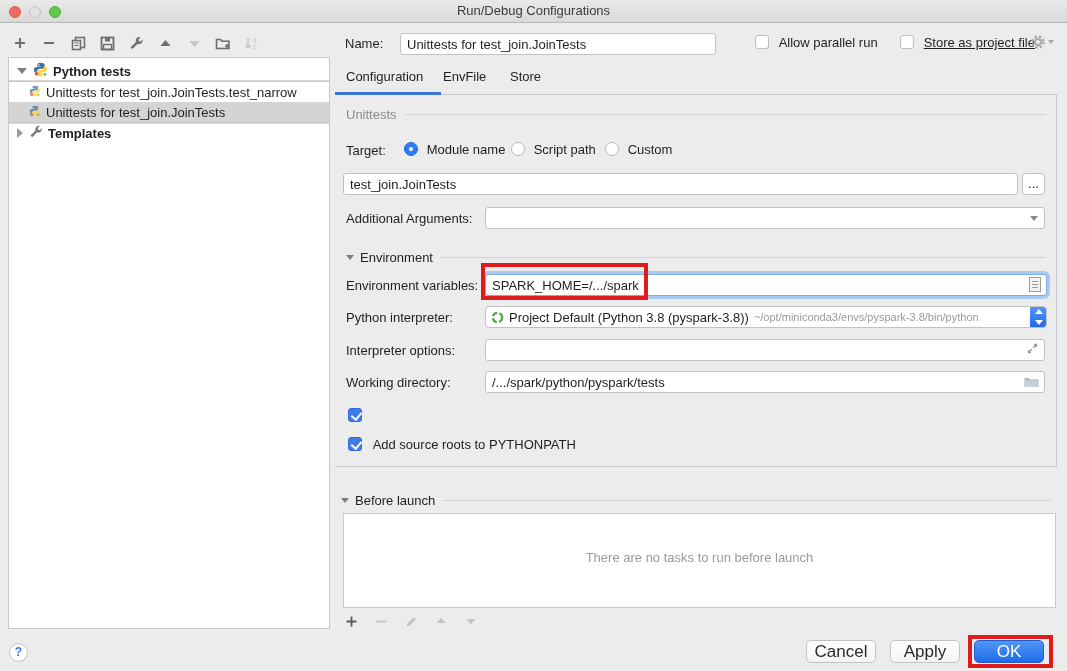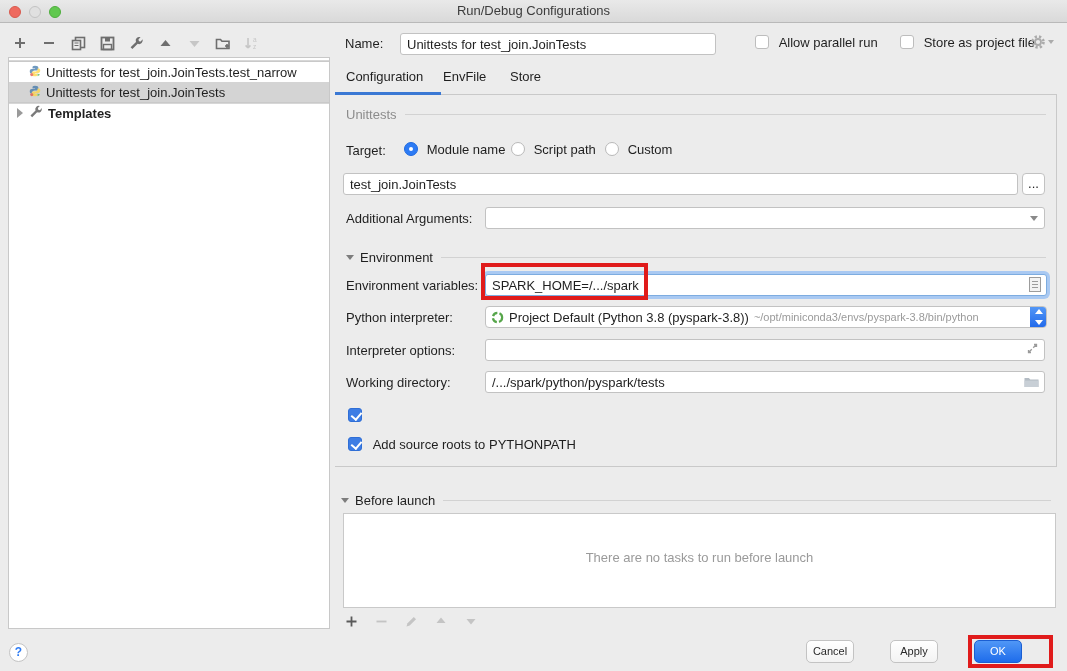--- a/index.html
+++ b/index.html
@@ -97,23 +97,23 @@
   .bl-head { position:absolute; left:6px; top:470px; display:flex; align-items:center; width:710px; }
   .bl-head .rule { flex:1; height:1px; background:#d2d2d2; margin-left:8px; }
   .task-box {
     position:absolute; left:8px; top:490px; width:713px; height:95px;
     background:#fff; border:1px solid #c9c9c9;
   }
   .task-box .empty { position:absolute; left:0; right:0; top:36px; text-align:center; color:#9a9a9a; }
   .bl-toolbar { position:absolute; left:8px; top:590px; display:flex; gap:14px; align-items:center; }
 
   .btn {
-    position:absolute; height:23px; width:48px; background:linear-gradient(#ffffff,#f3f3f3);
+    position:absolute; height:23px; width:70px; background:linear-gradient(#ffffff,#f3f3f3);
     border:1px solid #c3c3c3; border-radius:5px; text-align:center; line-height:21px;
-    font-size:11px; color:#2a2a2a;
+    font-size:17px; color:#2a2a2a;
   }
   .btn.primary {
     background:linear-gradient(#5097f6,#1e6ceb); border:1px solid #1a5ed2; color:#fff;
   }
   .help-btn {
     position:absolute; left:9px; top:643px; width:19px; height:19px; border-radius:50%;
     background:#fff; border:1px solid #c4c4c4; color:#2d7bf4; font-weight:bold;
     text-align:center; line-height:17px; font-size:12px;
   }
   .redbox { position:absolute; border:4px solid #e01b1b; background:transparent; z-index:9; }
@@ -181,20 +181,32 @@
     <svg width="16" height="15" viewBox="0 0 16 15">
         <path d="M4 2v10M4 12l-2.4-2.6M4 12l2.4-2.6" stroke="#c6c6c6" stroke-width="1.6" fill="none"></path>
         <text x="9" y="6" font-size="6.5" fill="#c6c6c6" font-family="Liberation Sans,sans-serif">a</text>
         <text x="9" y="13" font-size="6.5" fill="#c6c6c6" font-family="Liberation Sans,sans-serif">z</text>
       </svg>
     </span>
 </div>
 
 <div class="tree-box">
   <div style="height:3px"></div>
+  <div class="tree-row bold indent1">
+    <span class="tw down"></span>
+    <span class="ticon">
+      <svg width="15" height="15" viewBox="0 0 14 14">
+          <path fill="#3873a7" d="M7 .8c-2.6 0-2.9 1.1-2.9 2.1v1.3h3v.5H3.1C1.9 4.7.9 5.6.9 7.5S1.9 10 3.1 10h1V8.4c0-1.1 1-2 2.1-2h3c.9 0 1.7-.8 1.7-1.7V2.9C10.9 1.9 9.9.8 7 .8zM5.6 1.9a.6.6 0 1 1 0 1.2.6.6 0 0 1 0-1.2z"></path>
+          <path fill="#ffd43b" d="M7 13.2c2.6 0 2.9-1.1 2.9-2.1V9.8h-3v-.5h4c1.2 0 2.2-.9 2.2-2.8S12.1 4 10.9 4h-1v1.6c0 1.1-1 2-2.1 2h-3c-.9 0-1.7.8-1.7 1.7v1.8c0 1 1 2.1 3.9 2.1zm1.4-1.1a.6.6 0 1 1 0-1.2.6.6 0 0 1 0 1.2z"></path>
+          <circle cx="3.2" cy="11" r="1.6" fill="#e0503c"></circle>
+          <path d="M10.3 10l2.6 1.5-2.6 1.5z" fill="#4caf50"></path>
+        </svg>
+    </span>
+    <span>Python tests</span>
+  </div>
   <div class="child-frame">
     <div class="tree-row indent2">
       <span class="ticon dim">
         <svg width="12" height="12" viewBox="0 0 14 14">
             <path fill="#3873a7" d="M7 .8c-2.6 0-2.9 1.1-2.9 2.1v1.3h3v.5H3.1C1.9 4.7.9 5.6.9 7.5S1.9 10 3.1 10h1V8.4c0-1.1 1-2 2.1-2h3c.9 0 1.7-.8 1.7-1.7V2.9C10.9 1.9 9.9.8 7 .8z"></path>
             <path fill="#ffd43b" d="M7 13.2c2.6 0 2.9-1.1 2.9-2.1V9.8h-3v-.5h4c1.2 0 2.2-.9 2.2-2.8S12.1 4 10.9 4h-1v1.6c0 1.1-1 2-2.1 2h-3c-.9 0-1.7.8-1.7 1.7v1.8c0 1 1 2.1 3.9 2.1z"></path>
             <circle cx="3.2" cy="11.2" r="1.8" fill="#e0503c"></circle>
             <path d="M10 9.8l3 1.7-3 1.7z" fill="#4caf50"></path>
           </svg>
       </span>
@@ -226,21 +238,21 @@
 <div class="rp">
 
   <span class="lbl" style="left:10px; top:13px;">Name:</span>
   <input class="field" style="left: 65px; top: 10px; width: 316px;" value="Unittests for test_join.JoinTests">
   <span style="position:absolute; left:420px; top:12px;">
     <span class="cbox"></span>
     <span style="margin-left:6px;">Allow parallel run</span>
   </span>
   <span style="position:absolute; left:565px; top:12px;">
     <span class="cbox"></span>
-    <span style="margin-left:6px;">Store as project file</span>
+    <span style="margin-left:6px;text-decoration:underline;">Store as project file</span>
   </span>
   <span style="position:absolute; left:695px; top:11px;" class="gear-wrap">
     <svg width="16" height="16" viewBox="0 0 16 16">
         <circle cx="8" cy="8" r="5.4" fill="none" stroke="#ababab" stroke-width="2.8" stroke-dasharray="2.2 2.1"></circle>
         <circle cx="8" cy="8" r="3" fill="none" stroke="#ababab" stroke-width="1.8"></circle>
       </svg>
     <span style="width:0;height:0;border-left:3.5px solid transparent;border-right:3.5px solid transparent;border-top:4px solid #ababab;margin-left:2px;"></span>
   </span>
 
   <div class="tabs">

